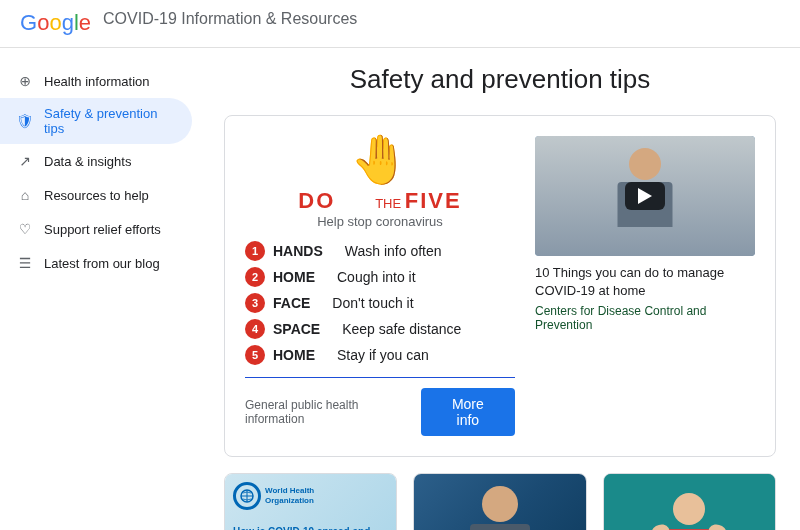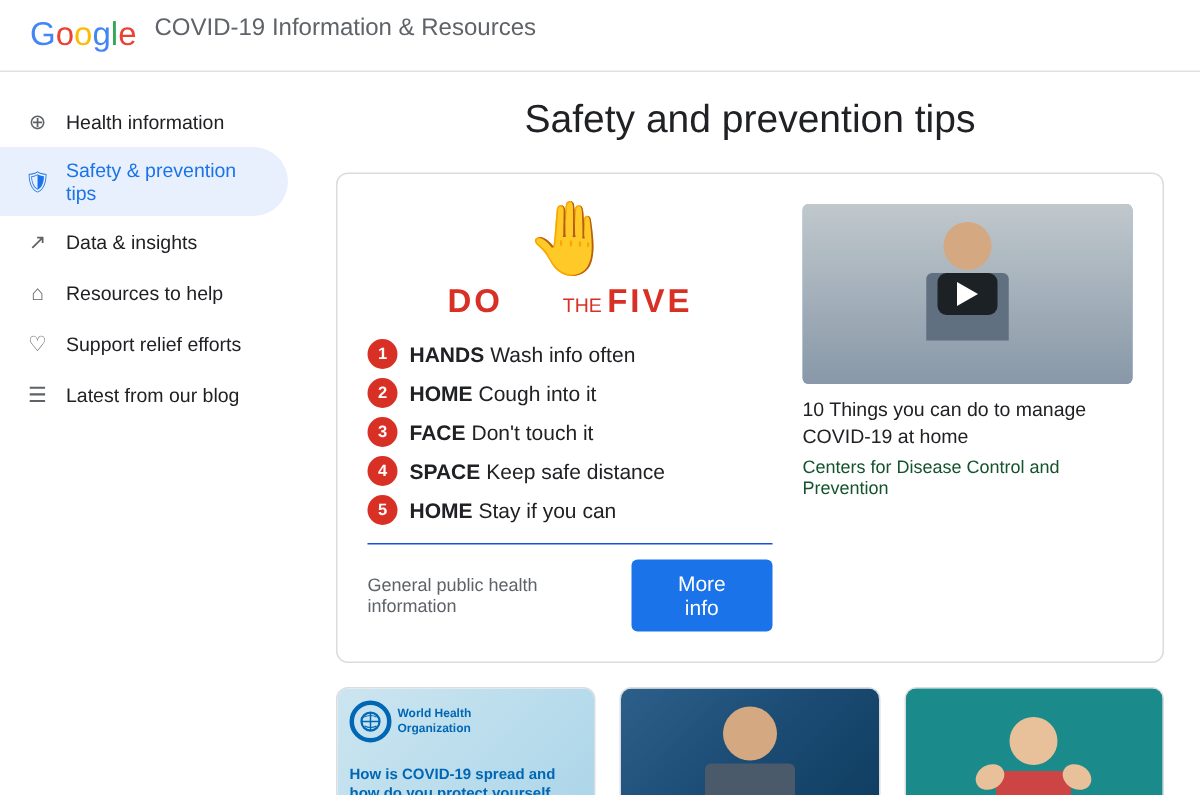--- a/index.html
+++ b/index.html
@@ -112,21 +112,21 @@
       color: #fff;
       border-radius: 50%;
       display: flex;
       align-items: center;
       justify-content: center;
       font-size: 11px;
       font-weight: 700;
       margin-right: 8px;
       flex-shrink: 0;
     }
-    .tip-keyword { font-weight: 700; margin-right: 4px; }
+    .tip-keyword { font-weight: 700; margin-right: 22px; }
 
     .card-footer {
       display: flex;
       align-items: center;
       justify-content: space-between;
       margin-top: 12px;
       padding-top: 10px;
       border-top: 1px solid #1d4ed8;
     }
     .card-footer-text { font-size: 12px; color: #5f6368; }
@@ -273,20 +273,21 @@
     <div class="featured-card">
 
       <div class="do-the-five">
         <div class="do-the-five-logo">
           <span class="stop-hand-icon">🤚</span>
           <div>
             <span style="font-size:22px;font-weight:700;color:#d93025;letter-spacing:2px;">DO</span>
             <span style="font-size:13px;font-weight:400;color:#d93025;margin-left:36px;"> THE </span>
             <span style="font-size:22px;font-weight:700;color:#d93025;letter-spacing:2px;">FIVE</span>
           </div>
+          <div class="help-stop">Help stop coronavirus</div>
         </div>
 
         <ul class="tips-list">
           <li>
             <span class="tip-number">1</span>
             <span class="tip-keyword">HANDS</span>
             <span>Wash info often</span>
           </li>
           <li>
             <span class="tip-number">2</span>

